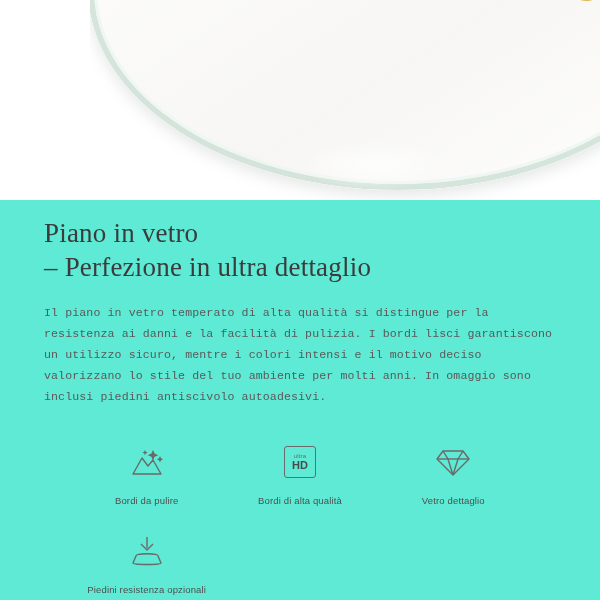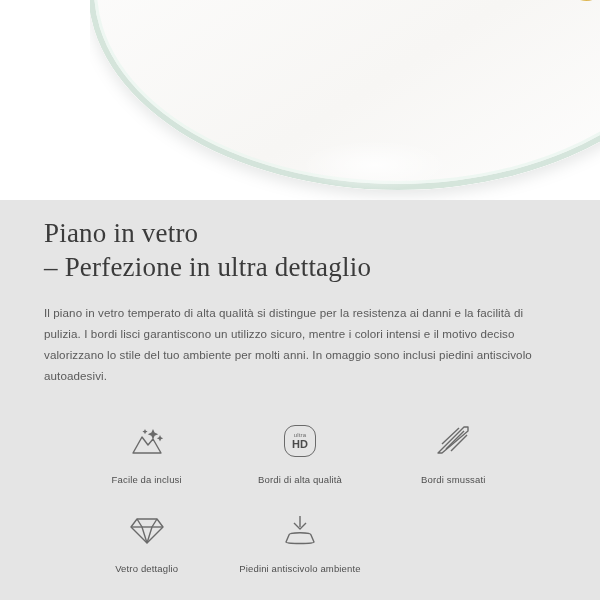--- a/index.html
+++ b/index.html
@@ -11,21 +11,21 @@
     height: 600px;
     background: #ffffff;
     font-family: "Liberation Sans", sans-serif;
     overflow: hidden;
   }
 
   .page {
     position: relative;
     width: 600px;
     height: 600px;
-    background: #e5e5e5;
+    background: #5eead4;
   }
 
   
   .hero {
     position: relative;
     width: 600px;
     height: 200px;
     overflow: hidden;
     background: #ffffff;
   }
@@ -96,20 +96,21 @@
   .headline .line2 {
     display: block;
   }
   .body-copy {
     margin: 18px 0 0 0;
     font-size: 11.6px;
     line-height: 21px;
     color: #5a5a5a;
     max-width: 516px;
     letter-spacing: 0.1px;
+    font-family: Liberation Mono, monospace;
   }
 
   
   .features {
     margin-top: 32px;
     padding: 0 26px;
     display: grid;
     grid-template-columns: repeat(3, 1fr);
     row-gap: 22px;
   }
@@ -131,21 +132,21 @@
     margin-top: 10px;
     font-size: 9.5px;
     color: #4f4f4f;
     text-align: center;
     letter-spacing: 0.15px;
   }
   .hd-badge {
     width: 30px;
     height: 30px;
     border: 1.6px solid #6a6a6a;
-    border-radius: 11px;
+    border-radius: 3px;
     display: flex;
     flex-direction: column;
     align-items: center;
     justify-content: center;
     line-height: 1;
   }
   .hd-badge .u {
     font-size: 6px;
     letter-spacing: 0.2px;
     color: #6a6a6a;
@@ -242,44 +243,33 @@
 
       <div class="feature">
         <div class="feature-icon">
           <svg width="40" height="36" viewBox="0 0 40 36" fill="none" stroke="#6a6a6a" stroke-width="1.4">
             <path d="M6 30 L15 14 L21 22 L26 16 L34 30 Z" stroke-linejoin="round"></path>
             <path d="M26 6 l1.6 3.6 3.6 1.6 -3.6 1.6 -1.6 3.6 -1.6 -3.6 -3.6 -1.6 3.6 -1.6 Z" fill="#6a6a6a" stroke="none"></path>
             <path d="M33 12 l1 2.2 2.2 1 -2.2 1 -1 2.2 -1 -2.2 -2.2 -1 2.2 -1 Z" fill="#6a6a6a" stroke="none"></path>
             <path d="M18 6 l0.8 1.8 1.8 0.8 -1.8 0.8 -0.8 1.8 -0.8 -1.8 -1.8 -0.8 1.8 -0.8 Z" fill="#6a6a6a" stroke="none"></path>
           </svg>
         </div>
-        <div class="feature-label">Facile da inclusi</div>
+        <div class="feature-label">Bordi da pulire</div>
       </div>
 
       <div class="feature">
         <div class="feature-icon">
           <div class="hd-badge">
             <span class="u">ultra</span>
             <span class="hd">HD</span>
           </div>
         </div>
         <div class="feature-label">Bordi di alta qualità</div>
       </div>
 
-      <div class="feature">
-        <div class="feature-icon">
-          <svg width="38" height="32" viewBox="0 0 38 32" fill="none" stroke="#6a6a6a" stroke-width="1.4">
-            <path d="M4 28 L30 2 L34 2 L34 6 L8 28 Z" stroke-linejoin="round"></path>
-            <path d="M12 24 L30 6"></path>
-            <path d="M17 26 L33 10"></path>
-            <path d="M8 19 L25 3"></path>
-          </svg>
-        </div>
-        <div class="feature-label">Bordi smussati</div>
-      </div>
 
       <div class="feature">
         <div class="feature-icon">
           <svg width="38" height="34" viewBox="0 0 38 34" fill="none" stroke="#6a6a6a" stroke-width="1.4">
             <path d="M9 6 L29 6 L35 14 L19 30 L3 14 Z" stroke-linejoin="round"></path>
             <path d="M3 14 L35 14"></path>
             <path d="M9 6 L14 14 L19 30"></path>
             <path d="M29 6 L24 14 L19 30"></path>
           </svg>
         </div>
@@ -287,19 +277,19 @@
       </div>
 
       <div class="feature">
         <div class="feature-icon">
           <svg width="38" height="34" viewBox="0 0 38 34" fill="none" stroke="#6a6a6a" stroke-width="1.4">
             <path d="M19 3 L19 14"></path>
             <path d="M13 10 L19 16 L25 10" stroke-linejoin="round"></path>
             <path d="M8 22 C8 19 30 19 30 22 L33 29 C33 31 5 31 5 29 Z" stroke-linejoin="round"></path>
           </svg>
         </div>
-        <div class="feature-label">Piedini antiscivolo ambiente</div>
+        <div class="feature-label">Piedini resistenza opzionali</div>
       </div>
 
 
     </div>
   </div>
 </div>
 
 </body></html>

